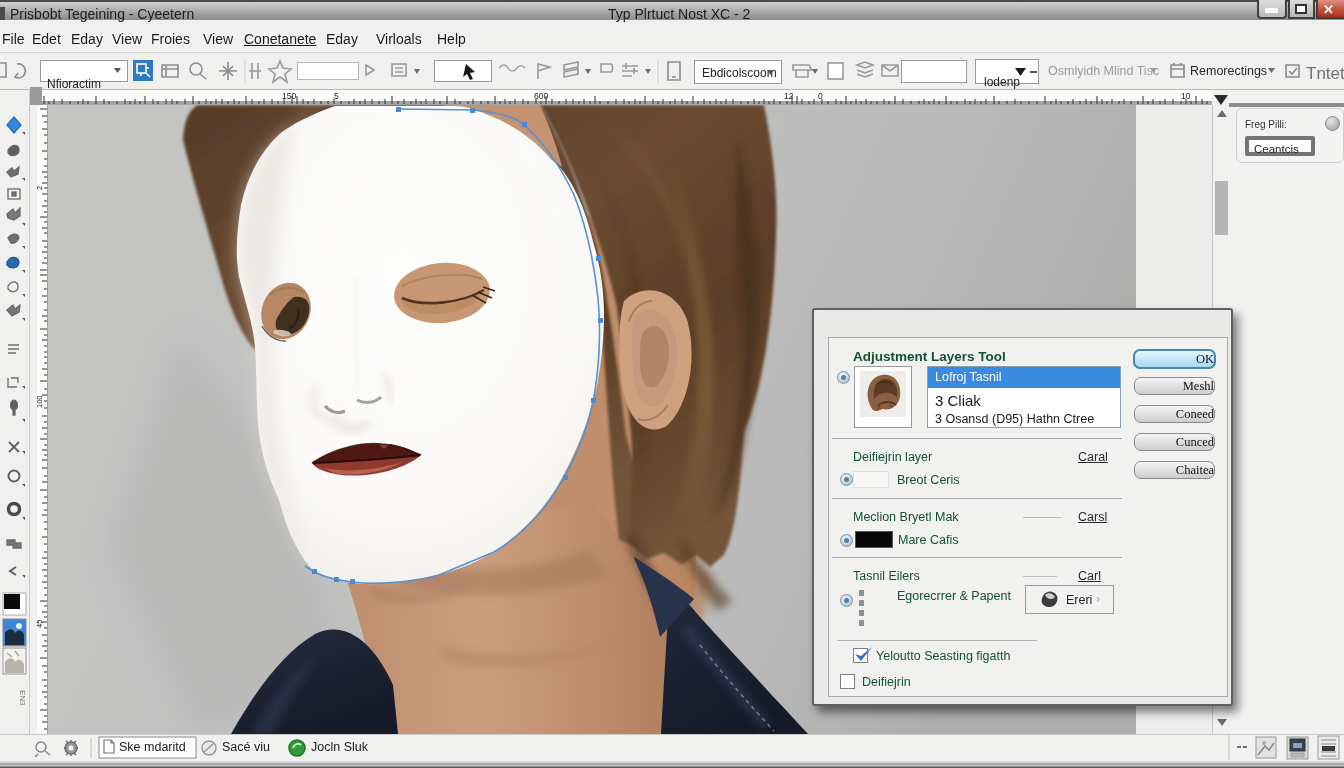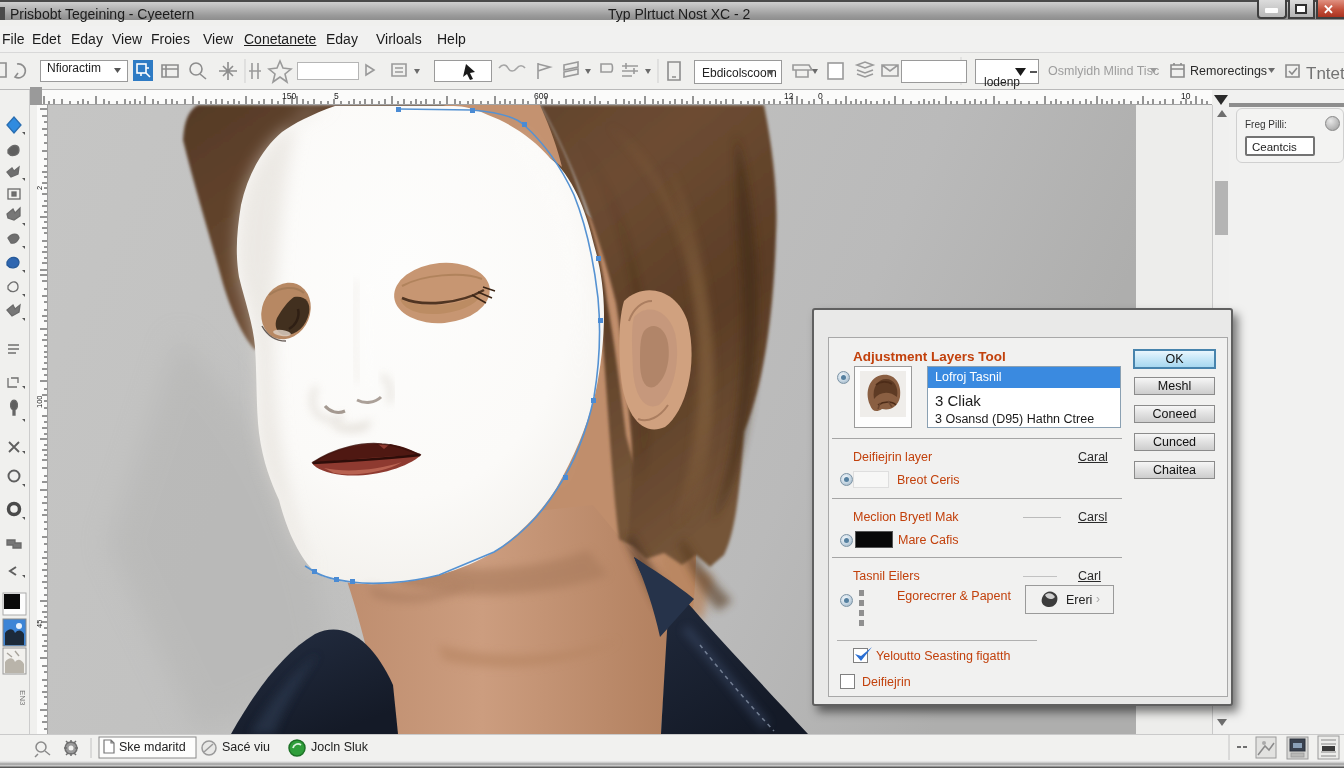--- a/index.html
+++ b/index.html
@@ -4,36 +4,36 @@
 <style>
 * { margin:0; padding:0; box-sizing:border-box; }
 html,body { width:1344px; height:768px; overflow:hidden; font-family:"Liberation Sans", sans-serif; background:#f0f0ee; }
 .abs { position:absolute; }
 #titlebar { left:0; top:0; width:1344px; height:20px; background:linear-gradient(#cfcfcf,#b3b3b3 40%,#9a9a9a 75%,#8d8d8d); border-top:2px solid #4a4a4a; }
 #titlebar .ttxt { position:absolute; top:4px; font-size:14px; color:#1c1c1c; }
 #menubar { left:0; top:26px; width:1344px; height:27px; background:#f1f1f0; border-bottom:1px solid #d8d8d8; }
 .menu { position:absolute; top:5px; font-size:14px; color:#1b1b1b; }
 #toolbar { left:0; top:53px; width:1344px; height:37px; background:#f0f0ee; border-bottom:1px solid #b9b9b9; }
 #palette { left:0; top:90px; width:30px; height:645px; background:#f0f0ee; border-right:1px solid #cccccc; }
-#hruler { left:42px; top:90px; width:1170px; height:15px; background:#fbfbfa; border-bottom:1px solid #a3a3a3; }
+#hruler { left:42px; top:90px; width:1170px; height:15px; background:#fbfbfa; border-bottom:4px solid #a3a3a3; }
 #vruler { left:37px; top:105px; width:11px; height:629px; background:#fbfbfa; border-right:1px solid #9f9f9f; }
 #cornerbox { left:30px; top:87px; width:12px; height:18px; background:#9a9a9a; }
 #canvas { left:48px; top:105px; width:1088px; height:629px; background:#c2c2c1; overflow:hidden; }
 #pasteboard { left:1136px; top:105px; width:76px; height:629px; background:#ededeb; }
 #vscroll { left:1212px; top:105px; width:17px; height:629px; background:#f0f0ef; border-left:1px solid #c9c9c9; }
 #rpanel { left:1229px; top:90px; width:115px; height:644px; background:#f1f1f0; }
 #statusbar { left:0; top:734px; width:1344px; height:26px; background:#f1f1ef; border-top:1px solid #cacaca; font-size:12.5px; color:#222; }
 #bottomstrip { left:0; top:760px; width:1344px; height:8px; background:linear-gradient(#f5f5f5 0%,#dcdcdc 25%,#9d9d9d 50%,#c9c9c9 70%,#3c3c3c 100%); }
 .tbddl { position:absolute; background:#fff; border:1px solid #9a9a9a; font-size:12px; color:#222; }
 #dialog { left:812px; top:308px; width:421px; height:398px; background:#e9e9e8; border:2px solid #606060; border-radius:3px; box-shadow:5px 6px 10px rgba(0,0,0,0.5); }
 #dlgtitle { position:absolute; left:0; top:0; width:100%; height:26px; background:linear-gradient(#f2f2f2,#d6d6d6 30%,#bcbcbc 65%,#a5a5a5); border-bottom:1px solid #8a8a8a; }
 #dlgbody { position:absolute; left:14px; top:27px; width:400px; height:360px; background:#f1f1f0; border:1px solid #a8a8a8; }
-.dbtn { position:absolute; left:320px; width:81px; height:18px; background:linear-gradient(#f6f6f6,#e3e3e3 45%,#cdcdcd); border:1px solid #8b8b8b; border-radius:0; font-size:12.5px; color:#111; text-align:center; line-height:16px; }
+.dbtn { position:absolute; left:320px; width:81px; height:18px; background:linear-gradient(#f6f6f6,#e3e3e3 45%,#cdcdcd); border:1px solid #8b8b8b; border-radius:7px; font-size:12.5px; color:#111; text-align:right; line-height:16px;font-family:Liberation Serif, serif; }
 .dsep { position:absolute; left:3px; width:290px; height:1px; background:#a5a5a5; }
-.dlabel { position:absolute; font-size:12.5px; color:#c2410c; }
+.dlabel { position:absolute; font-size:12.5px; color:#14532d; }
 .dlink { position:absolute; font-size:12.5px; color:#2a2a2a; text-decoration:underline; }
 .radio { position:absolute; width:13px; height:13px; border-radius:50%; border:1px solid #7d94a5; background:radial-gradient(circle at 40% 35%, #f4f8fb 0%, #cfdde8 45%, #8fa9bd 100%); }
 .radio:after { content:""; position:absolute; left:3px; top:3px; width:5px; height:5px; border-radius:50%; background:#5580a0; }
 </style>
 </head>
 <body>
 <div class="abs" id="titlebar">
   <div style="position:absolute;left:0px;top:5px;width:5px;height:13px;background:#4a4a4a;"></div>
   <div class="ttxt" style="left:10px;">Prisbobt Tegeining - Cyeetern</div>
   <div class="ttxt" style="left:608px;">Typ Plrtuct Nost XC - 2</div>
@@ -97,21 +97,21 @@
       <path d="M 645 16 l 6 0 -3 5 z"></path>
       <path d="M 812 16 l 6 0 -3 5 z"></path>
       <path d="M 952 15 l 7 0 -3.5 5 z"></path>
       <path d="M 1150 15 l 7 0 -3.5 5 z" fill="#9a9a9a"></path>
       <path d="M 1268 15 l 7 0 -3.5 5 z"></path>
     </g>
     <line x1="245" y1="6" x2="245" y2="30" stroke="#cfcfcf"></line>
     <line x1="658" y1="6" x2="658" y2="30" stroke="#cfcfcf"></line>
     <line x1="961" y1="4" x2="961" y2="32" stroke="#d4d4d4"></line>
   </svg>
-  <div class="tbddl" style="left:40px;top:7px;width:88px;height:22px;padding:0 0 0 6px;">Nfioractim</div>
+  <div class="tbddl" style="left:40px;top:7px;width:88px;height:22px;padding:16px 0 0 6px;">Nfioractim</div>
   <svg style="position:absolute;left:113px;top:14px;" width="10" height="8">
       <path d="M 1 1 l 7 0 -3.5 5 z" fill="#555"></path>
     </svg>
   <div class="tbddl" style="left:297px;top:9px;width:62px;height:18px;border-color:#b5b5b5;"></div>
   <div class="tbddl" style="left:434px;top:7px;width:58px;height:22px;"></div>
   <svg style="position:absolute;left:462px;top:10px;" width="20" height="18">
       <path d="M 4 1 l 9 8 -5 1 3 6 -3 1 -3 -6 -4 3 z" fill="#1a1a1a"></path>
     </svg>
   <div class="tbddl" style="left:694px;top:7px;width:88px;height:24px;padding:5px 0 0 7px;">Ebdicolscoom</div>
   <svg style="position:absolute;left:766px;top:16px;" width="10" height="8">
@@ -617,21 +617,21 @@
 <div class="abs" id="vscroll">
   <div style="position:absolute;left:4px;top:5px;width:0;height:0;border-left:5px solid transparent;border-right:5px solid transparent;border-bottom:7px solid #6e6e6e;"></div>
   <div style="position:absolute;left:2px;top:76px;width:13px;height:54px;background:#b4b4b4;"></div>
   <div style="position:absolute;left:4px;top:614px;width:0;height:0;border-left:5px solid transparent;border-right:5px solid transparent;border-top:7px solid #6e6e6e;"></div>
 </div>
 <div class="abs" id="rpanel">
   <div style="position:absolute;left:0;top:13px;width:115px;height:4px;background:#8d8d8d;"></div>
   <div style="position:absolute;left:7px;top:18px;width:108px;height:55px;border:1px solid #d0d0d0;border-radius:6px;background:#f3f3f2;"></div>
   <div style="position:absolute;left:16px;top:29px;font-size:10px;color:#333;">Freg Pilli:</div>
   <div style="position:absolute;left:96px;top:26px;width:15px;height:15px;border-radius:50%;background:radial-gradient(circle at 35% 30%,#e8e8e8,#9a9a9a);border:1px solid #888;"></div>
-  <div style="position:absolute;left:16px;top:46px;width:70px;height:20px;background:#fff;border:2px solid #737373;border-radius:2px;font-size:11.5px;color:#222;padding:3px 8px 0 5px;">Ceantcis</div>
+  <div style="position:absolute;left:16px;top:46px;width:70px;height:20px;background:#fff;border:4px solid #737373;border-radius:2px;font-size:11.5px;color:#222;padding:3px 8px 0 5px;">Ceantcis</div>
 </div>
 <div class="abs" id="statusbar">
   <svg width="1344" height="26" style="position:absolute;left:0;top:0;">
     <g stroke="#8a8a8a" stroke-width="1.5" fill="none">
       <circle cx="41" cy="12" r="5"></circle>
         <path d="M 45 16 l 5 4 M 38 19 l -3 3"></path>
       <circle cx="71" cy="13" r="6" fill="#9a9a9a" stroke="#6f6f6f"></circle>
         <circle cx="71" cy="13" r="2.5" fill="#f1f1ef" stroke="none"></circle>
       <path d="M 66 6 l 2 2 M 76 6 l -2 2 M 66 20 l 2 -2 M 76 20 l -2 -2 M 64 13 h 3 M 75 13 h 3 M 71 5 v 3 M 71 18 v 3" stroke="#6f6f6f"></path>
     </g>

